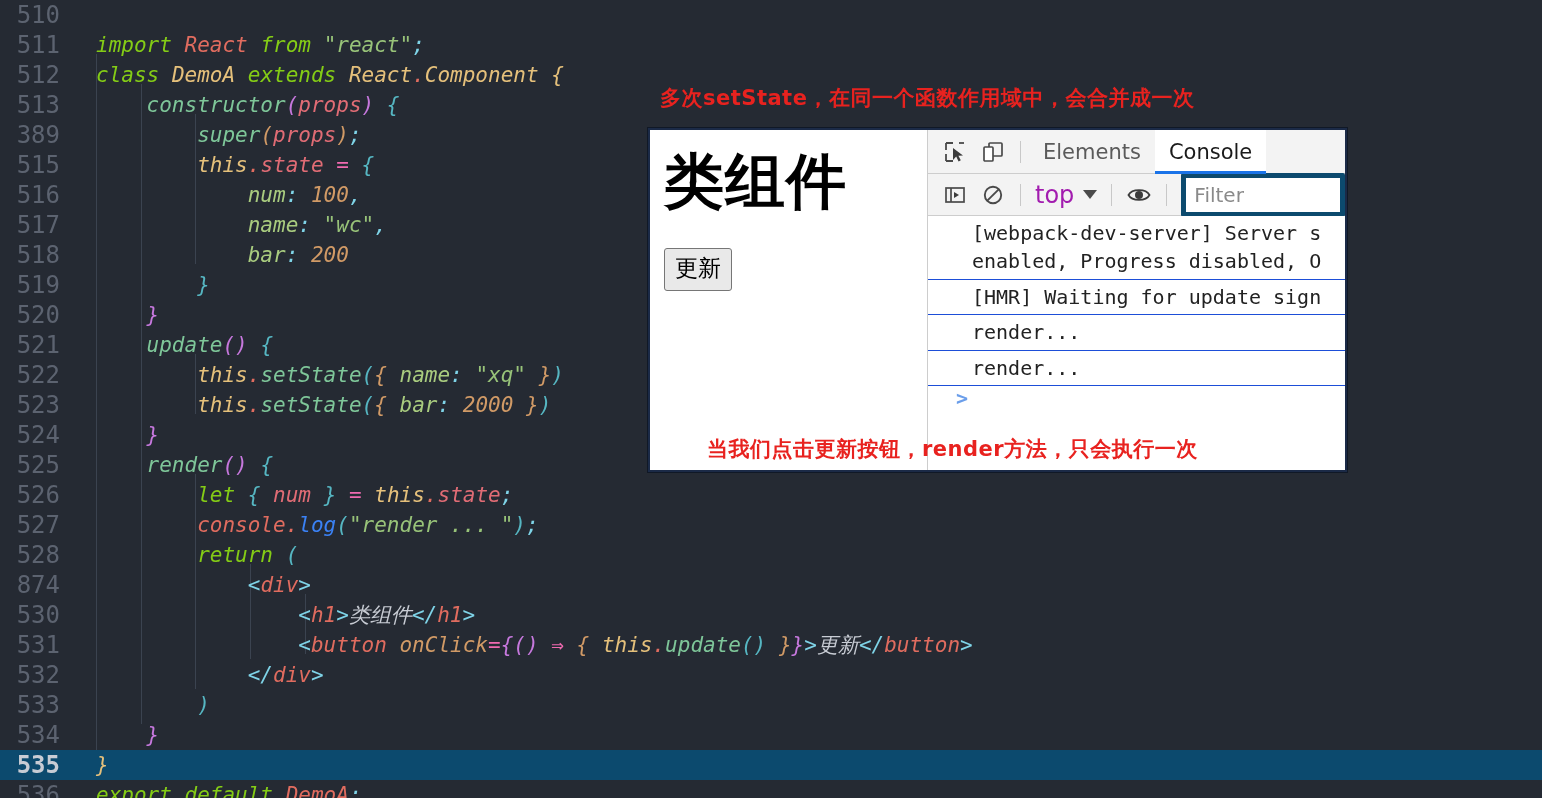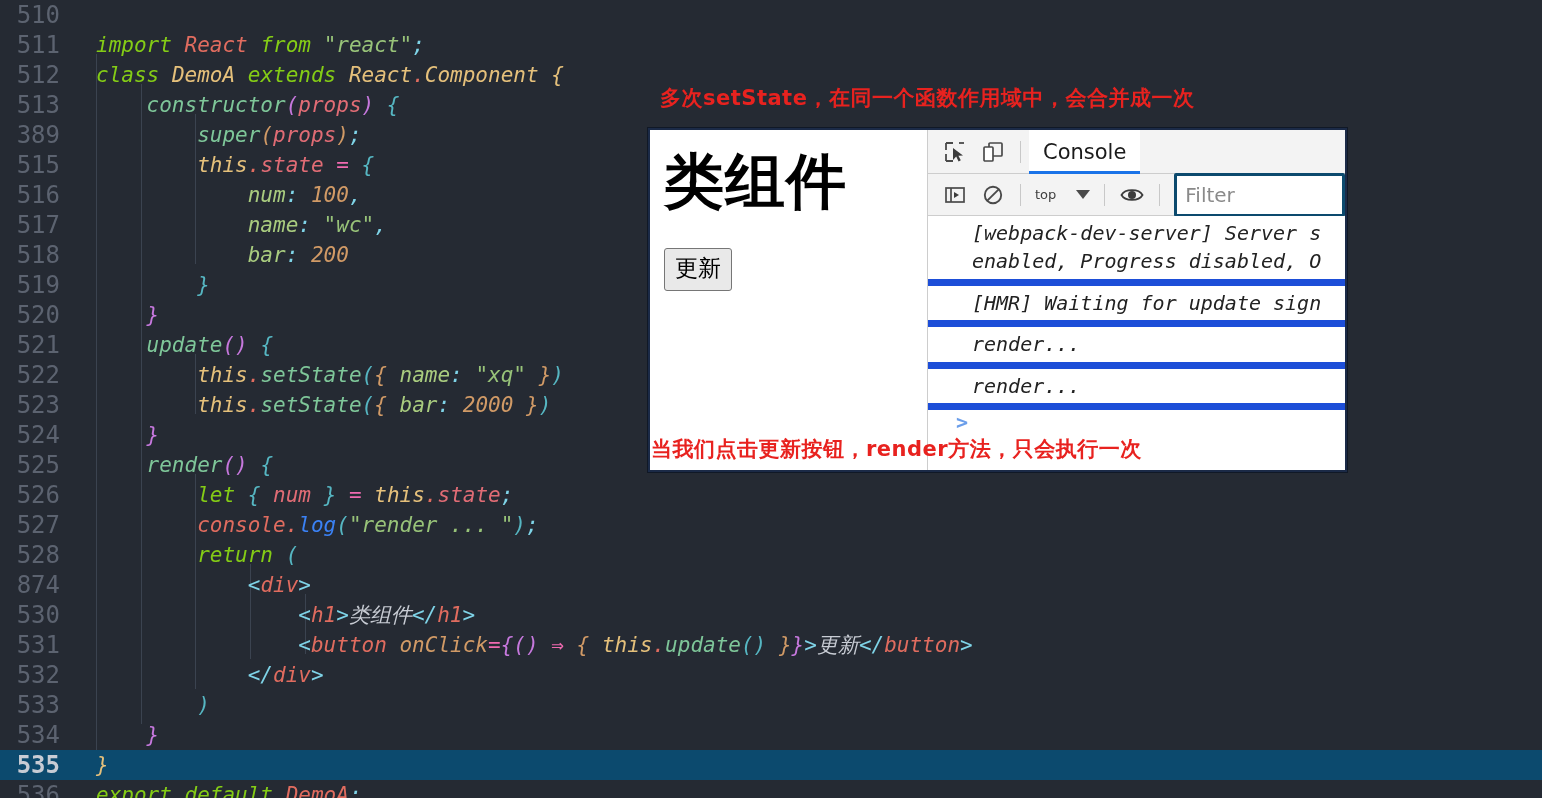--- a/index.html
+++ b/index.html
@@ -181,69 +181,68 @@
     min-height: 42px;
     background: #f3f3f3;
     border-bottom: 1px solid #cdcdcd;
     display: flex;
     align-items: center;
     padding-left: 8px;
     box-sizing: border-box;
   }
   #dt-context {
     font-family: "DejaVu Sans", "Liberation Sans", sans-serif;
-    font-size: 13px;
-    color: #404040;
+    font-size: 24px;
+    color: #a21caf;
     display: flex;
     align-items: center;
-    gap: 20px;
+    gap: 9px;
     padding: 0 6px;
     cursor: pointer;
     white-space: nowrap;
   }
   .caret-dn {
     width: 0; height: 0;
     border-left: 7px solid transparent;
     border-right: 7px solid transparent;
     border-top: 9px solid #4a4a4a;
   }
   #dt-filter {
     flex: 1;
     min-width: 0;
     height: 44px;
     margin-left: 6px;
     margin-right: 0;
     background: #fff;
-    border: 3px solid #0c4a6e;
+    border: 5px solid #0c4a6e;
     border-radius: 2px;
     font-family: "DejaVu Sans", "Liberation Sans", sans-serif;
     font-size: 20px;
     color: #333;
     padding: 0 8px;
     box-sizing: border-box;
     outline: none;
   }
   #dt-filter::placeholder { color: #8a8a8a; }
 
   #dt-console {
     flex: 1;
     overflow: hidden;
     background: #fff;
     font-family: "DejaVu Sans Mono", "Liberation Mono", monospace;
     font-size: 20px;
     color: #222;
   }
   .console-row {
-    border-bottom: 7px solid #1d4ed8;
+    border-bottom: 1px solid #1d4ed8;
     padding: 3px 8px 3px 44px;
     line-height: 1.42;
     white-space: pre;
     overflow: hidden;
     box-sizing: border-box;
-    font-style: italic;
   }
   .console-prompt {
     padding: 2px 0 2px 28px;
     position: relative;
     height: 32px;
     box-sizing: border-box;
   }
   .prompt-arrow {
     position: absolute;
     left: 28px; top: 0px;
@@ -260,21 +259,21 @@
     font-weight: bold;
     color: #e8221f;
     white-space: nowrap;
     letter-spacing: 0.5px;
   }
   #annot-top {
     left: 660px; top: 84px;
     font-size: 21px;
   }
   #annot-bottom {
-    left: 651px; top: 435px;
+    left: 707px; top: 435px;
     font-size: 21px;
     z-index: 5;
   }
 </style>
 </head>
 <body>
 
 <div id="editor">
 
   <div class="guides">
@@ -446,20 +445,21 @@
           <path d="M9 7 L9 19 L12.2 15.6 L14.6 20.4 L16.8 19.3 L14.4 14.8 L19 14.4 Z" fill="#3c3c3c"></path>
         </svg>
       </div>
       <div class="dt-icon-btn">
         <svg width="22" height="22" viewBox="0 0 22 22">
           <rect x="7" y="2" width="13" height="13" rx="1" stroke="#4a4a4a" stroke-width="1.7" fill="none"></rect>
           <rect x="2" y="6" width="9" height="14" rx="1" stroke="#4a4a4a" stroke-width="1.7" fill="#fff"></rect>
         </svg>
       </div>
       <div class="dt-sep"></div>
+      <div class="dt-tab">Elements</div>
       <div class="dt-tab active">Console</div>
     </div>
 
     <div id="dt-toolbar">
       <div class="dt-icon-btn">
         <svg width="22" height="22" viewBox="0 0 22 22">
           <rect x="2" y="4" width="18" height="14" stroke="#4a4a4a" stroke-width="1.7" fill="none"></rect>
           <line x1="7" y1="4" x2="7" y2="18" stroke="#4a4a4a" stroke-width="1.7"></line>
           <path d="M10 8 L15 11 L10 14 Z" fill="#3c3c3c"></path>
         </svg>

